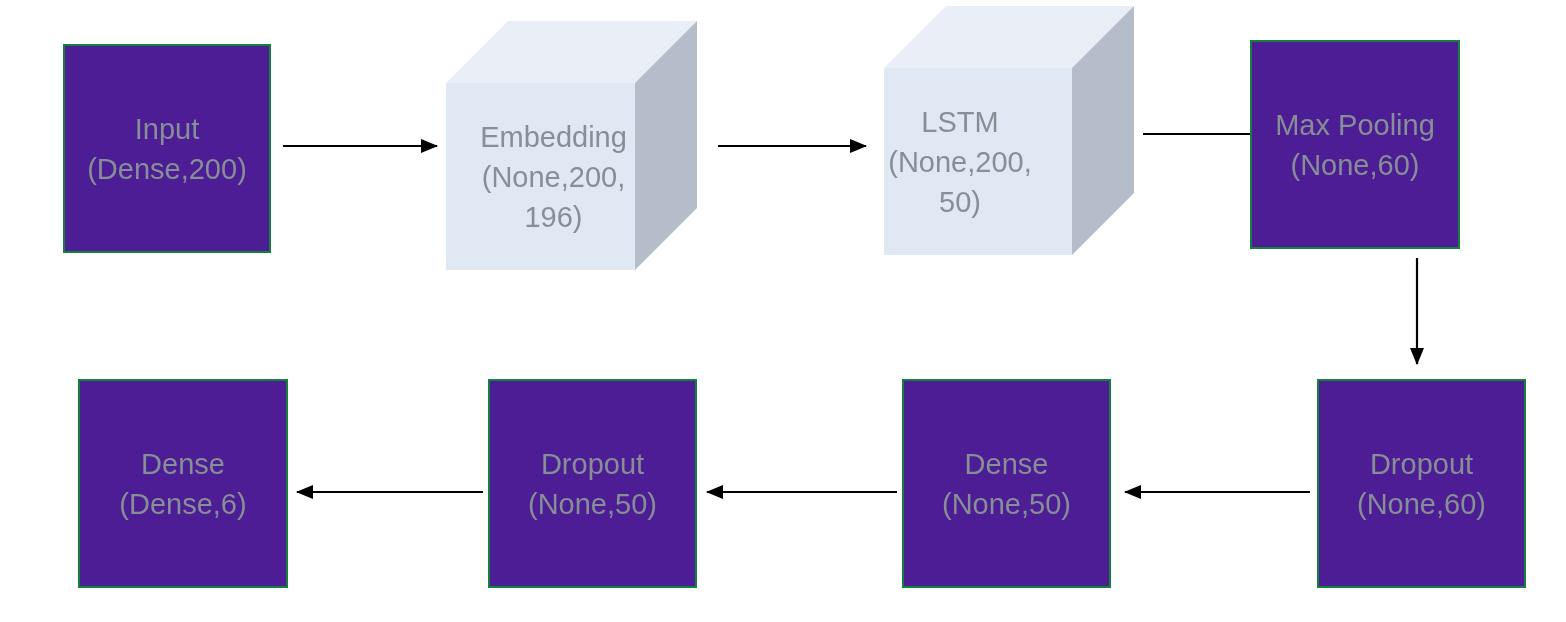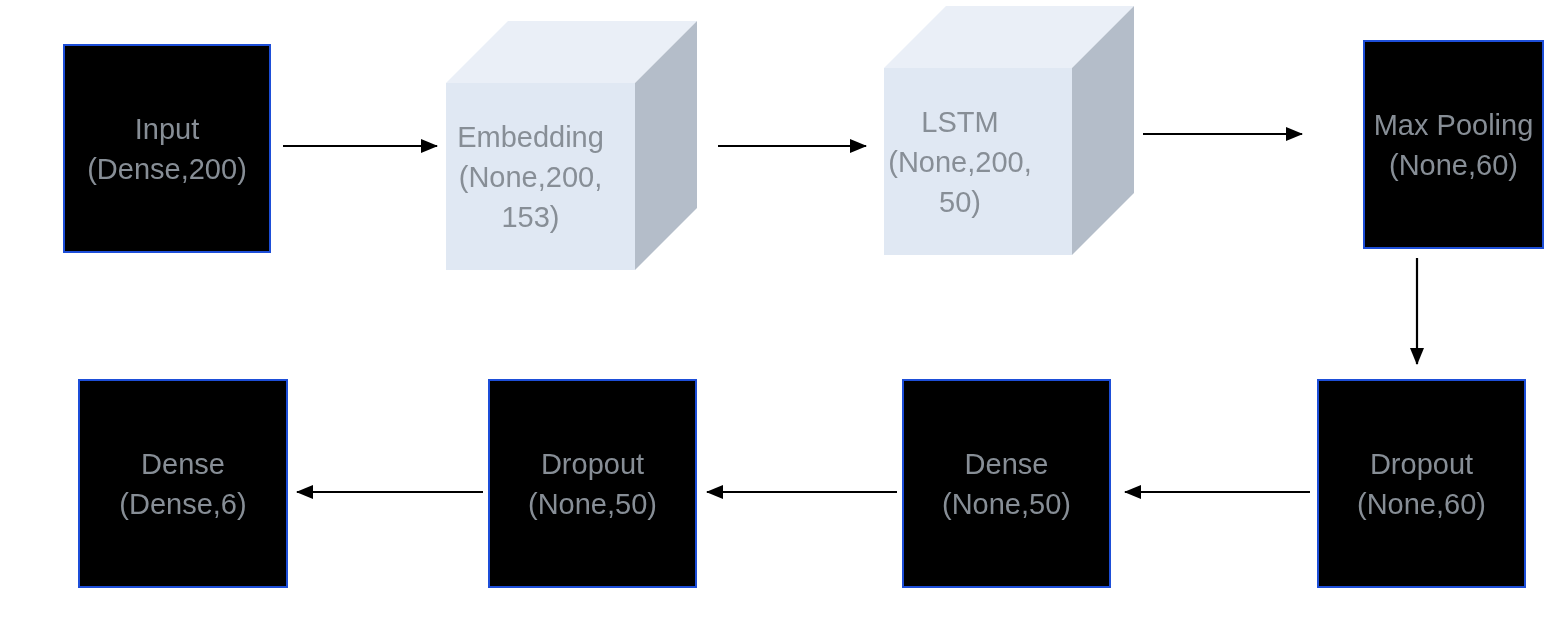--- a/index.html
+++ b/index.html
@@ -6,21 +6,21 @@
   .canvas{
     position:relative;width:1566px;height:622px;background:#ffffff;
     font-family:"Liberation Sans",sans-serif;overflow:hidden;
   }
   .layer{position:absolute;left:0;top:0;}
   .node{
     position:absolute;display:flex;flex-direction:column;
     justify-content:center;align-items:center;text-align:center;
     color:#878e96;font-size:29px;line-height:40px;box-sizing:border-box;
   }
-  .box{background:#000000;border:2px solid #1d4ed8;}
+  .box{background:#4c1d95;border:2px solid #15803d;}
   .cube-label{background:transparent;}
   .line{white-space:nowrap;}
 </style>
 </head>
 <body>
 
 <div class="canvas">
 
   <svg class="layer" width="1566" height="622" viewBox="0 0 1566 622">
     <defs>
@@ -48,33 +48,33 @@
     <line x1="1310" y1="492" x2="1125" y2="492" stroke="#000" stroke-width="2.2" marker-end="url(#ah)"></line>
     <line x1="897" y1="492" x2="707" y2="492" stroke="#000" stroke-width="2.2" marker-end="url(#ah)"></line>
     <line x1="483" y1="492" x2="297" y2="492" stroke="#000" stroke-width="2.2" marker-end="url(#ah)"></line>
   </svg>
 
   <div class="node box" style="left:63px;top:44px;width:208px;height:209px">
     <div class="line">Input</div>
     <div class="line">(Dense,200)</div>
   </div>
 
-  <div class="node cube-label" style="left:436px;top:83px;width:189px;height:187px">
+  <div class="node cube-label" style="left:459px;top:83px;width:189px;height:187px">
     <div class="line">Embedding</div>
     <div class="line">(None,200,</div>
-    <div class="line">153)</div>
+    <div class="line">196)</div>
   </div>
 
   <div class="node cube-label" style="left:884px;top:68px;width:152px;height:187px">
     <div class="line">LSTM</div>
     <div class="line">(None,200,</div>
     <div class="line">50)</div>
   </div>
 
-  <div class="node box" style="left:1363px;top:40px;width:181px;height:209px">
+  <div class="node box" style="left:1250px;top:40px;width:210px;height:209px">
     <div class="line">Max Pooling</div>
     <div class="line">(None,60)</div>
   </div>
 
   <div class="node box" style="left:1317px;top:379px;width:209px;height:209px">
     <div class="line">Dropout</div>
     <div class="line">(None,60)</div>
   </div>
 
   <div class="node box" style="left:902px;top:379px;width:209px;height:209px">

